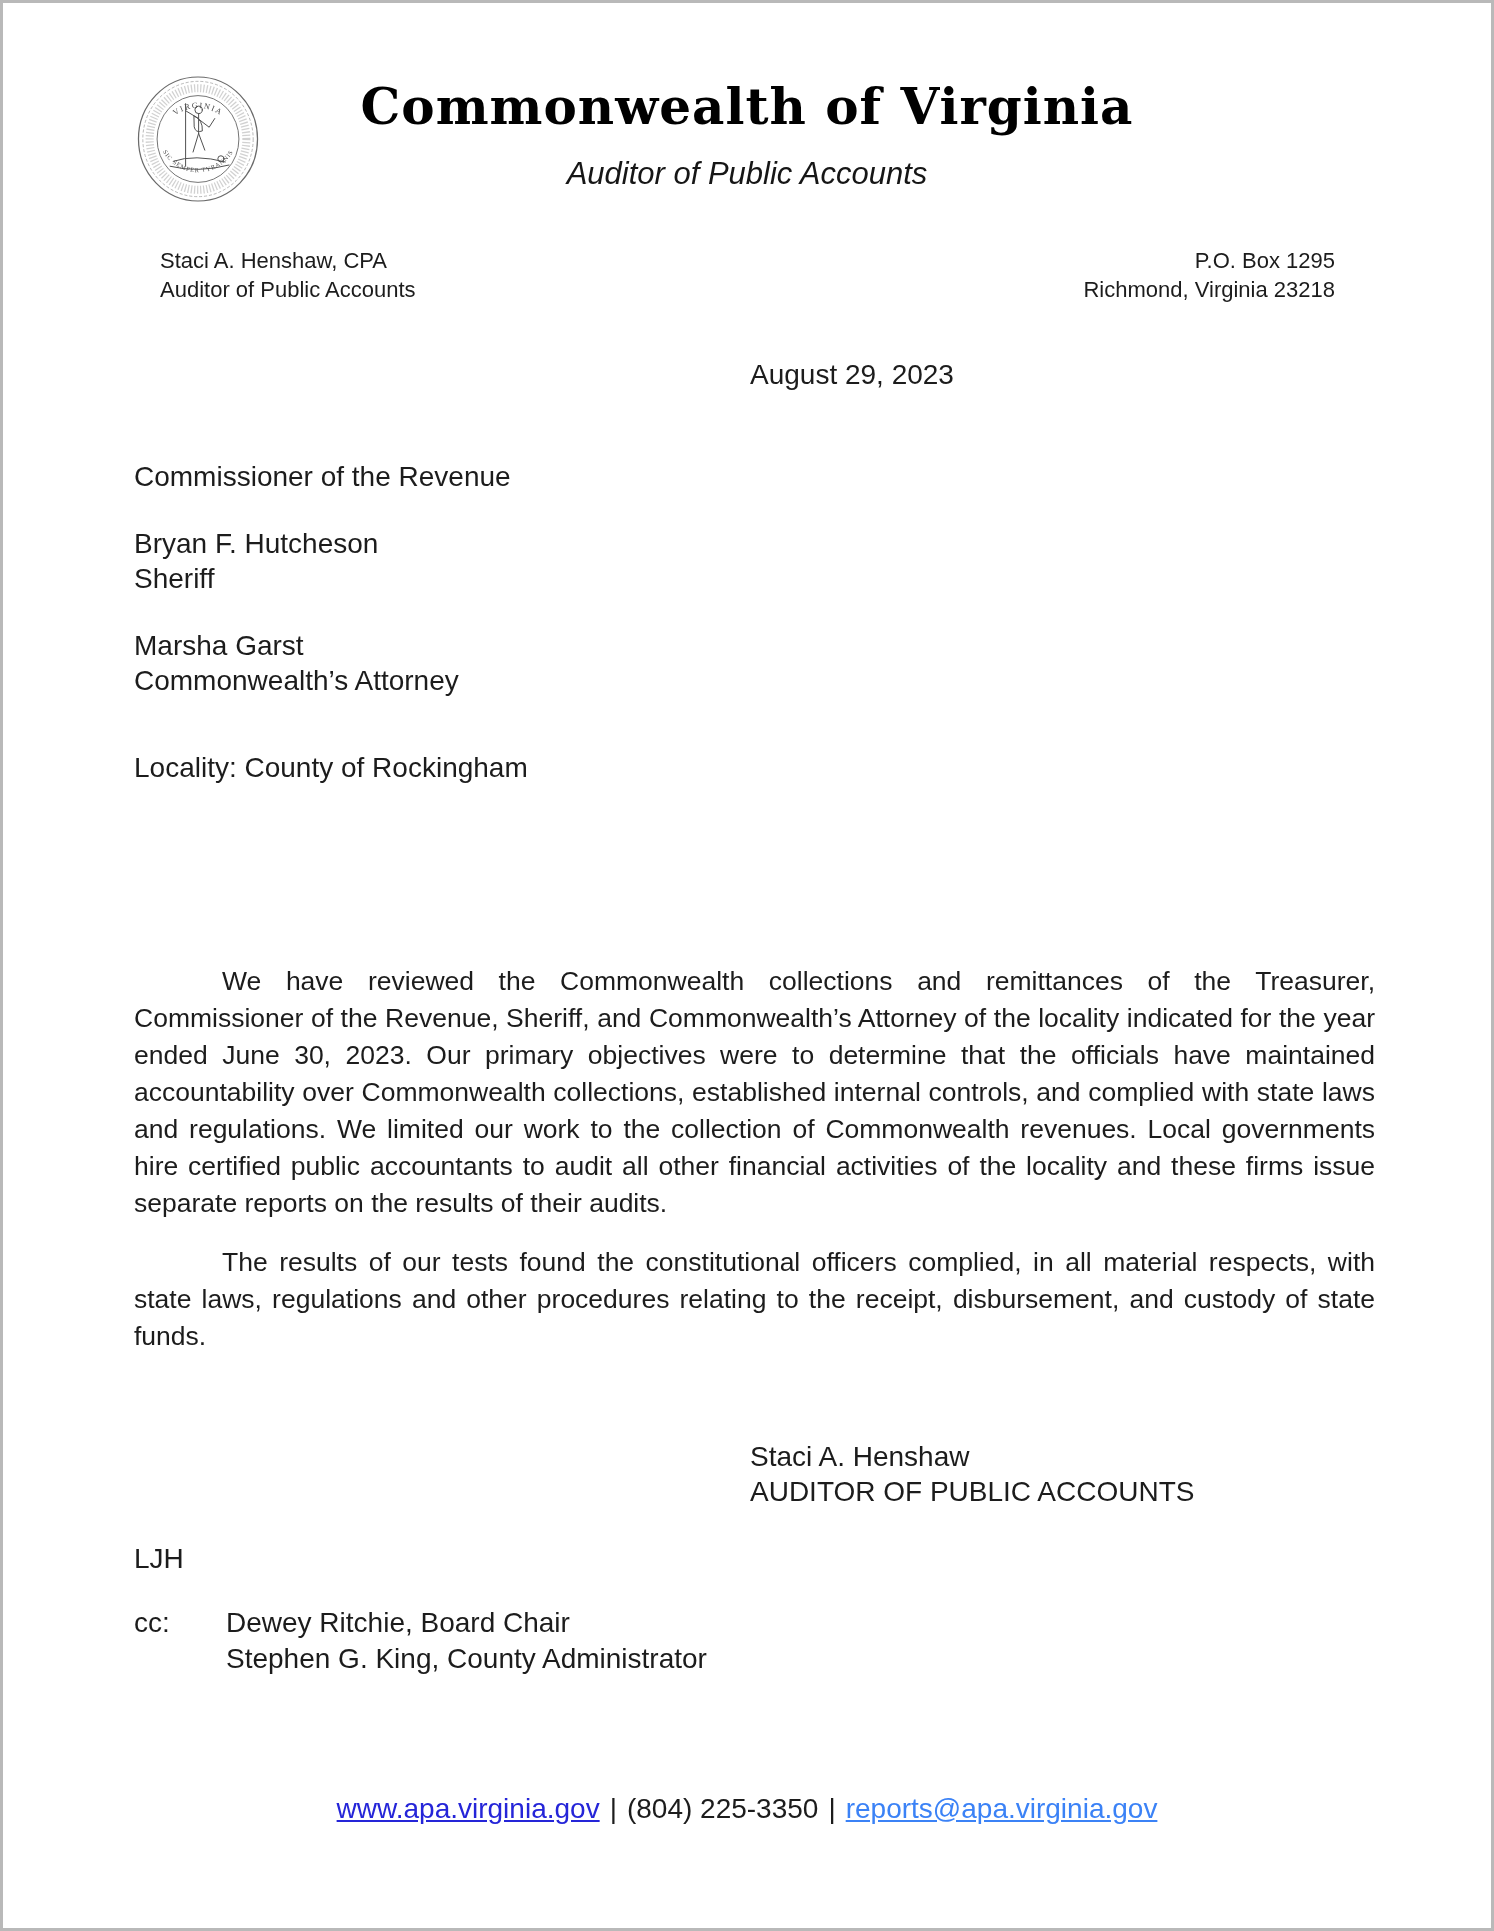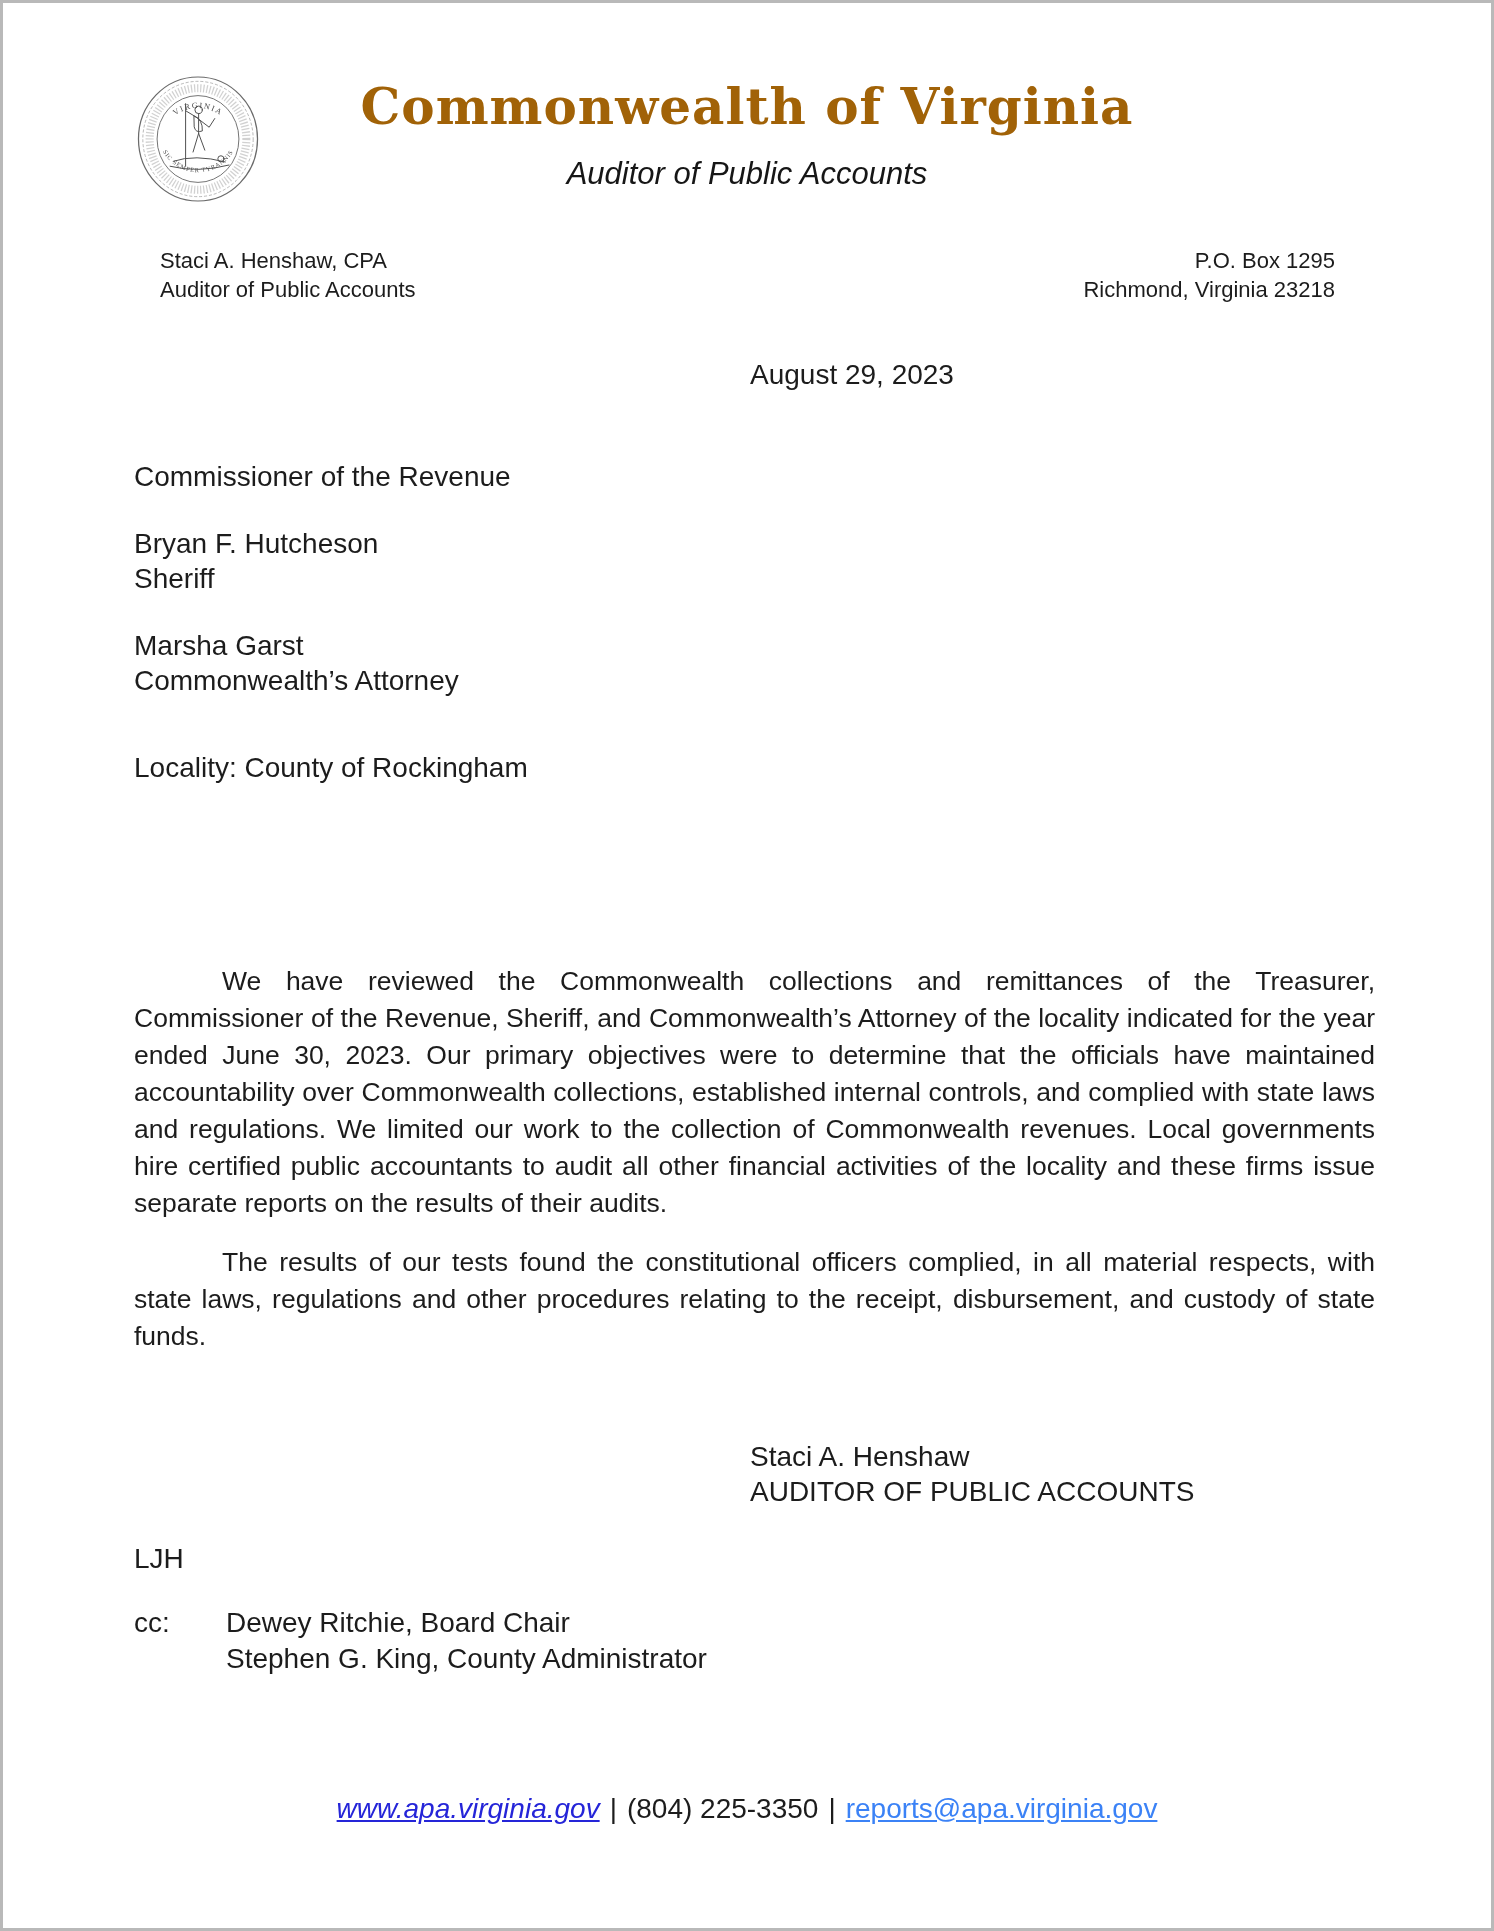--- a/index.html
+++ b/index.html
@@ -16,21 +16,21 @@
   }
   
   .seal { position:absolute; left:133px; top:70px; width:124px; height:132px; }
   .org-title {
     position:absolute; left:0; right:0; top:74px;
     text-align:center;
     font-family:"DejaVu Serif", serif;
     font-weight:700;
     font-size:50px;
     letter-spacing:1px;
-    color:#a16207;
+    color:#000000;
   }
   .org-subtitle {
     position:absolute; left:0; right:0; top:153px;
     text-align:center;
     font-style:italic;
     font-size:31px;
     color:#161616;
   }
   .hdr-left {
     position:absolute; left:157px; top:243px;
@@ -154,16 +154,16 @@
 
   <div class="cc-row">
     <div class="cc-label">cc:</div>
     <div>
       <div>Dewey Ritchie, Board Chair</div>
       <div>Stephen G. King, County Administrator</div>
     </div>
   </div>
 
   <div class="footer-line">
-    <a class="link" style="color: rgb(37, 37, 216); font-style: italic;">www.apa.virginia.gov</a><span class="sep">|</span><span>(804) 225-3350</span><span class="sep">|</span><a class="link" style="color: #3b82f6;">reports@apa.virginia.gov</a>
+    <a class="link" style="color: rgb(37, 37, 216);">www.apa.virginia.gov</a><span class="sep">|</span><span>(804) 225-3350</span><span class="sep">|</span><a class="link" style="color: #3b82f6;">reports@apa.virginia.gov</a>
   </div>
 
 </div>
 
 </body></html>

